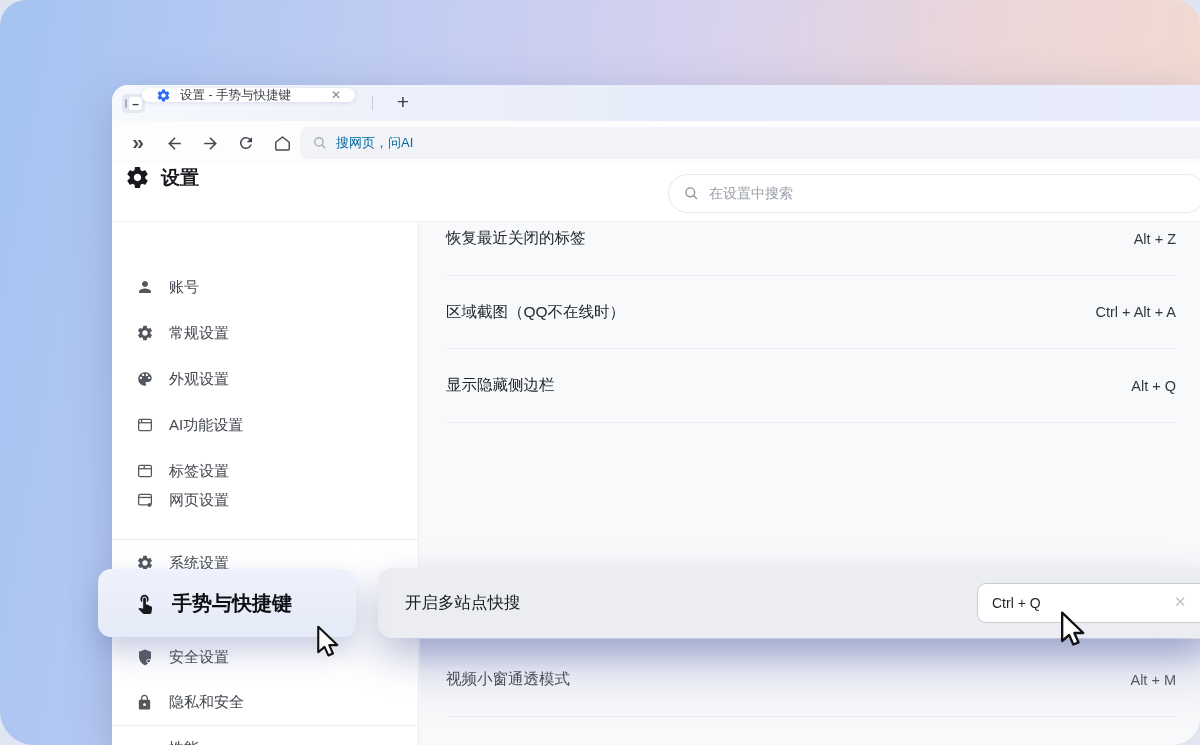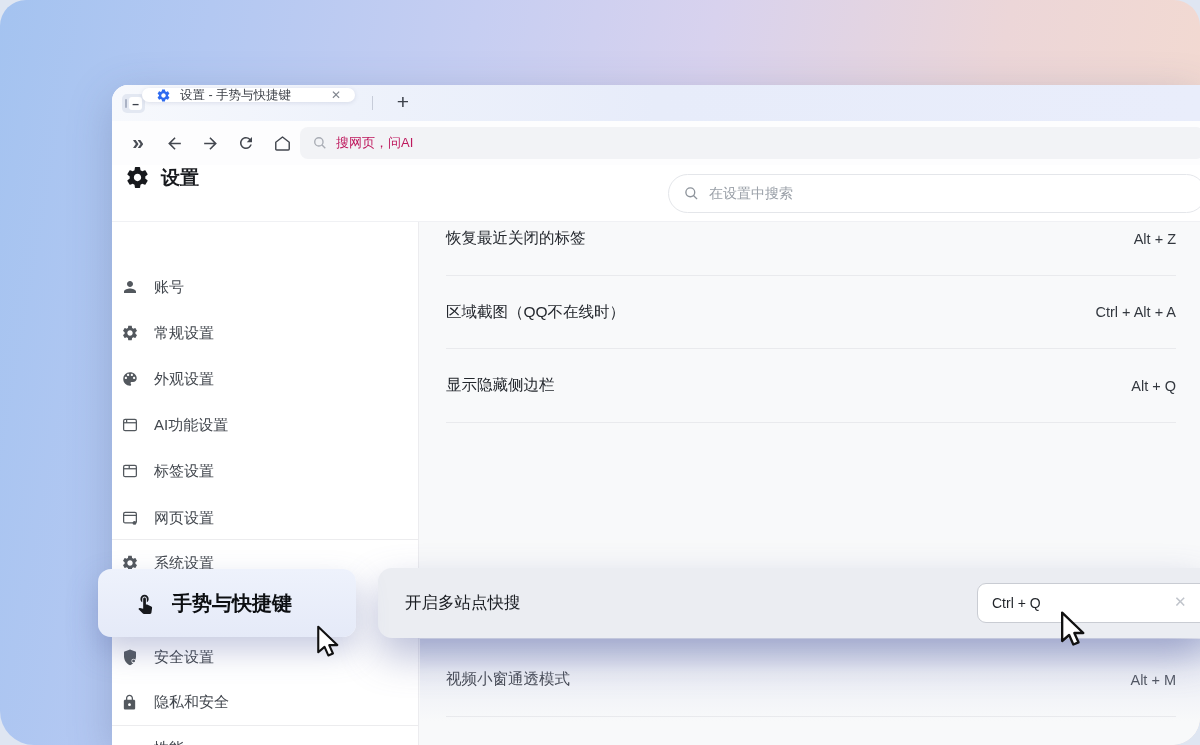--- a/index.html
+++ b/index.html
@@ -26,34 +26,34 @@
   .tab-close{font-size:12px;color:#81868f;padding:2px 4px;cursor:default;}
   .tab-sep{position:absolute;left:260px;top:11px;width:1px;height:14px;background:#c7ccd9;}
   .newtab{position:absolute;left:276px;top:2px;width:30px;height:30px;display:flex;align-items:center;justify-content:center;
     font-size:21px;color:#3d424b;font-weight:400;}
   
   .navbar{position:absolute;left:0;top:36px;width:100%;height:44px;background:#fdfdfe;z-index:2;
     display:flex;align-items:center;padding-left:8px;}
   .navbtn{width:36px;height:36px;display:flex;align-items:center;justify-content:center;color:#43474f;flex:0 0 auto;}
   .navbtn.chev{font-size:21px;font-weight:700;color:#4a4e56;padding-bottom:3px;}
   .nav-search{flex:1;height:32px;margin-right:-4px;background:#f2f3f6;border-radius:8px;display:flex;align-items:center;padding:0 12px;}
-  .nav-search .ph{font-size:13px;color:#be185d;margin-left:8px;}
+  .nav-search .ph{font-size:13px;color:#0369a1;margin-left:8px;}
   
   .s-header{position:absolute;left:0;top:80px;width:100%;height:57px;background:#fff;z-index:2;
     display:flex;align-items:flex-start;padding-left:13px;border-bottom:1px solid #f0f1f4;}
   .s-title{font-size:19px;font-weight:700;color:#17191d;margin-left:11px;}
   .s-search{position:absolute;left:556px;right:-6px;top:9px;height:39px;background:#fff;border:1px solid #e4e6ea;
     border-radius:20px;display:flex;align-items:center;padding:0 14px;}
   .s-search .ph{font-size:14px;color:#9aa0a8;margin-left:9px;}
   
   .bodyarea{position:absolute;left:0;top:137px;width:100%;height:523px;z-index:1;}
   .sidebar{position:absolute;left:0;top:0;width:306px;height:523px;background:#fff;}
   .vdiv{position:absolute;left:306px;top:0;bottom:0;width:1px;background:#ececef;}
   .content{position:absolute;left:307px;right:0;top:0;bottom:0;background:#f8f9fa;overflow:hidden;}
-  .side-item{position:absolute;left:0;width:100%;height:44px;display:flex;align-items:center;padding-left:8px;gap:15px;}
+  .side-item{position:absolute;left:0;width:100%;height:44px;display:flex;align-items:center;padding-left:23px;gap:15px;}
   .side-item .lbl{font-size:15px;color:#42474e;}
   .side-item .ic{width:19px;height:19px;flex:0 0 auto;display:flex;align-items:center;justify-content:center;}
   .sdiv{position:absolute;left:0;width:306px;height:1px;background:#ececee;}
   
   .rows{position:absolute;left:0;right:0;top:-20px;}
   .row{height:73.5px;display:flex;align-items:center;justify-content:space-between;
     padding:0 24px 0 27px;position:relative;}
   .row::after{content:"";position:absolute;left:27px;right:24px;bottom:0;height:1px;background:#e9eaed;}
   .row-label{font-size:15.5px;color:#23272d;}
   .row-keys{font-size:14.5px;color:#33383f;}
@@ -202,21 +202,21 @@
         <div class="side-item" style="top:181px">
           <span class="ic">
               <svg width="18" height="18" viewBox="0 0 24 24" fill="none" stroke="#53585e" stroke-width="1.7">
                 <rect x="3.5" y="4.5" width="17" height="15" rx="2"></rect>
                 <line x1="3.5" y1="9" x2="20.5" y2="9"></line>
                 <line x1="7.5" y1="4.5" x2="7.5" y2="9"></line>
               </svg>
             </span>
           <span class="lbl">AI功能设置</span>
         </div>
-        <div class="side-item" style="top:274px">
+        <div class="side-item" style="top:256px">
           <span class="ic">
               <svg width="18" height="18" viewBox="0 0 24 24" fill="none" stroke="#53585e" stroke-width="1.7">
                 <rect x="3.5" y="4.5" width="17" height="14" rx="2"></rect>
                 <line x1="3.5" y1="8.6" x2="20.5" y2="8.6"></line>
                 <circle cx="18" cy="18.5" r="2.6" fill="#53585e" stroke="none"></circle>
               </svg>
             </span>
           <span class="lbl">网页设置</span>
         </div>
         <div class="side-item" style="top:319px">

